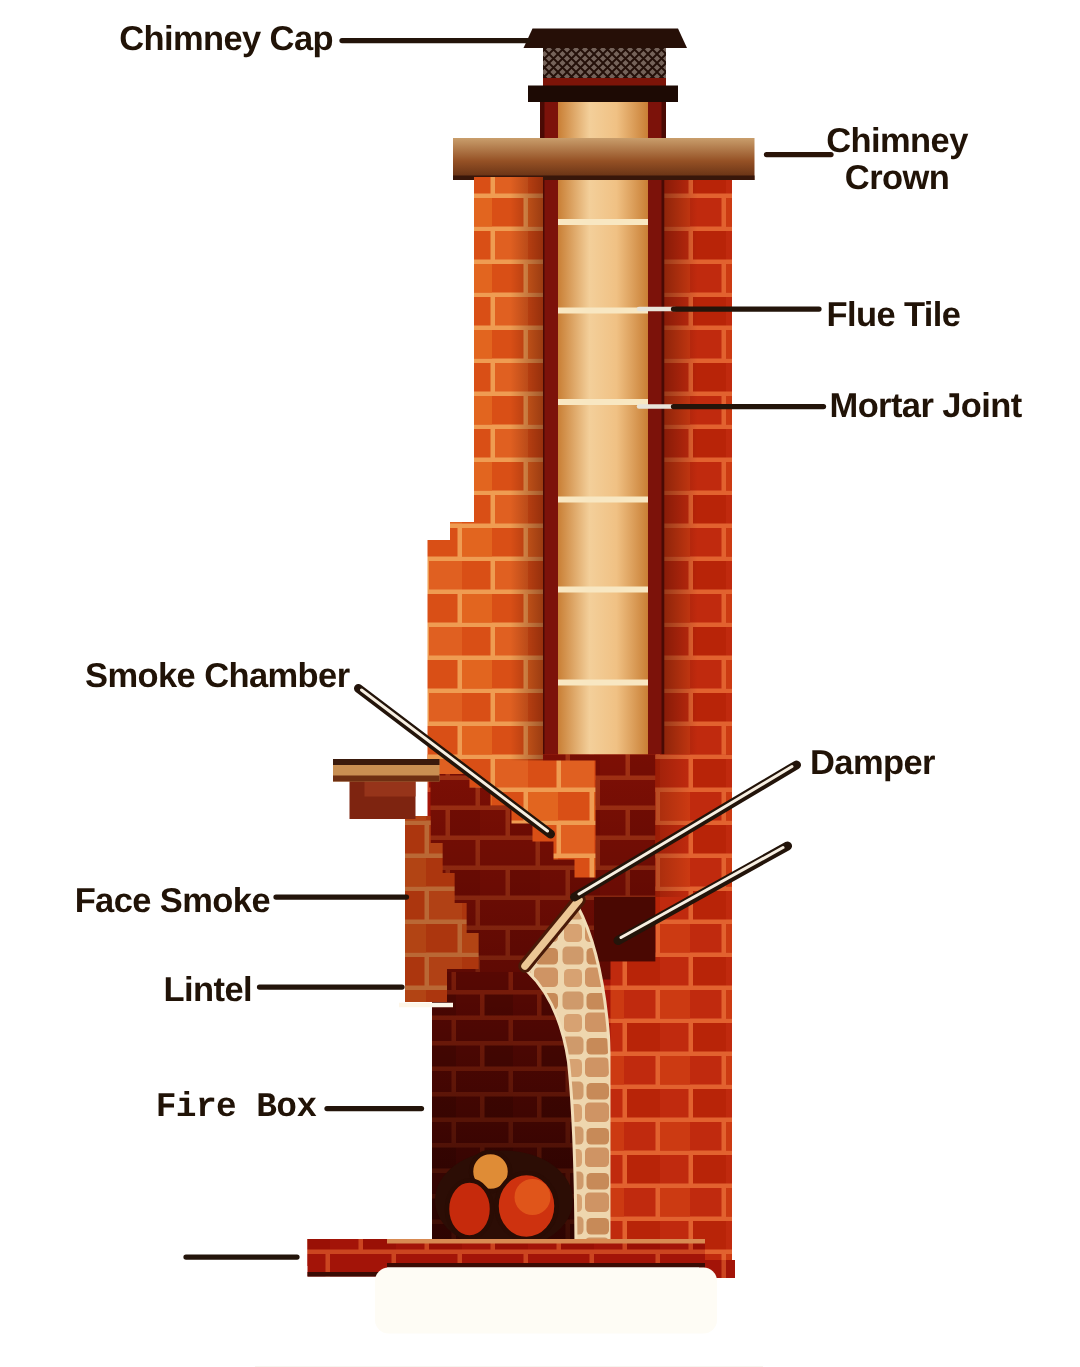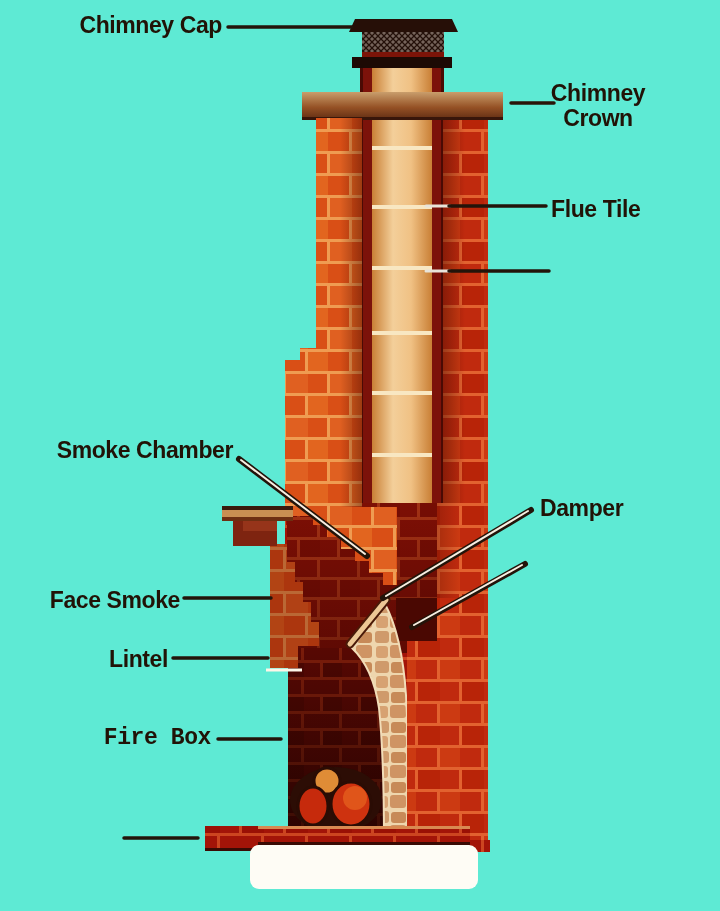--- a/index.html
+++ b/index.html
@@ -1,19 +1,19 @@
 <!DOCTYPE html>
 <html><head>
 <meta charset="utf-8">
 <style>
   html,body{margin:0;padding:0;}
   body{background:#e9e2d4;font-family:"Liberation Sans","DejaVu Sans",sans-serif;}
   #stage{
     position:relative;width:720px;height:911px;margin:0 auto;
-    background:#5eead4;overflow:hidden;
+    background:#ffffff;overflow:hidden;
   }
   #art{position:absolute;left:0;top:0;width:720px;height:911px;}
   .lbl{
     position:absolute;color:#211307;font-weight:bold;font-size:23px;
     line-height:1.1;letter-spacing:-0.4px;white-space:nowrap;
   }
   .lbl.right-align{text-align:right;}
   .lbl.center{text-align:center;white-space:normal;}
   .lbl span{display:block;}
 </style>
@@ -225,20 +225,21 @@
 
   <div class="lbl right-align" style="right:498px; top:13px;">Chimney Cap</div>
 
   <div class="lbl center" style="left:548px; top:81px; width:100px;">
     <span>Chimney</span>
     <span>Crown</span>
   </div>
 
   <div class="lbl" style="left:551px; top:197px;">Flue Tile</div>
 
+  <div class="lbl" style="left:553px; top:258px;">Mortar Joint</div>
 
   <div class="lbl right-align" style="right:487px; top:438px;margin-left:28px;">Smoke Chamber</div>
 
   <div class="lbl" style="left:540px; top:496px;">Damper</div>
 
 
   <div class="lbl right-align" style="right:540px; top:588px;">Face Smoke</div>
 
   <div class="lbl right-align" style="right:552px; top:647px;">Lintel</div>
 

